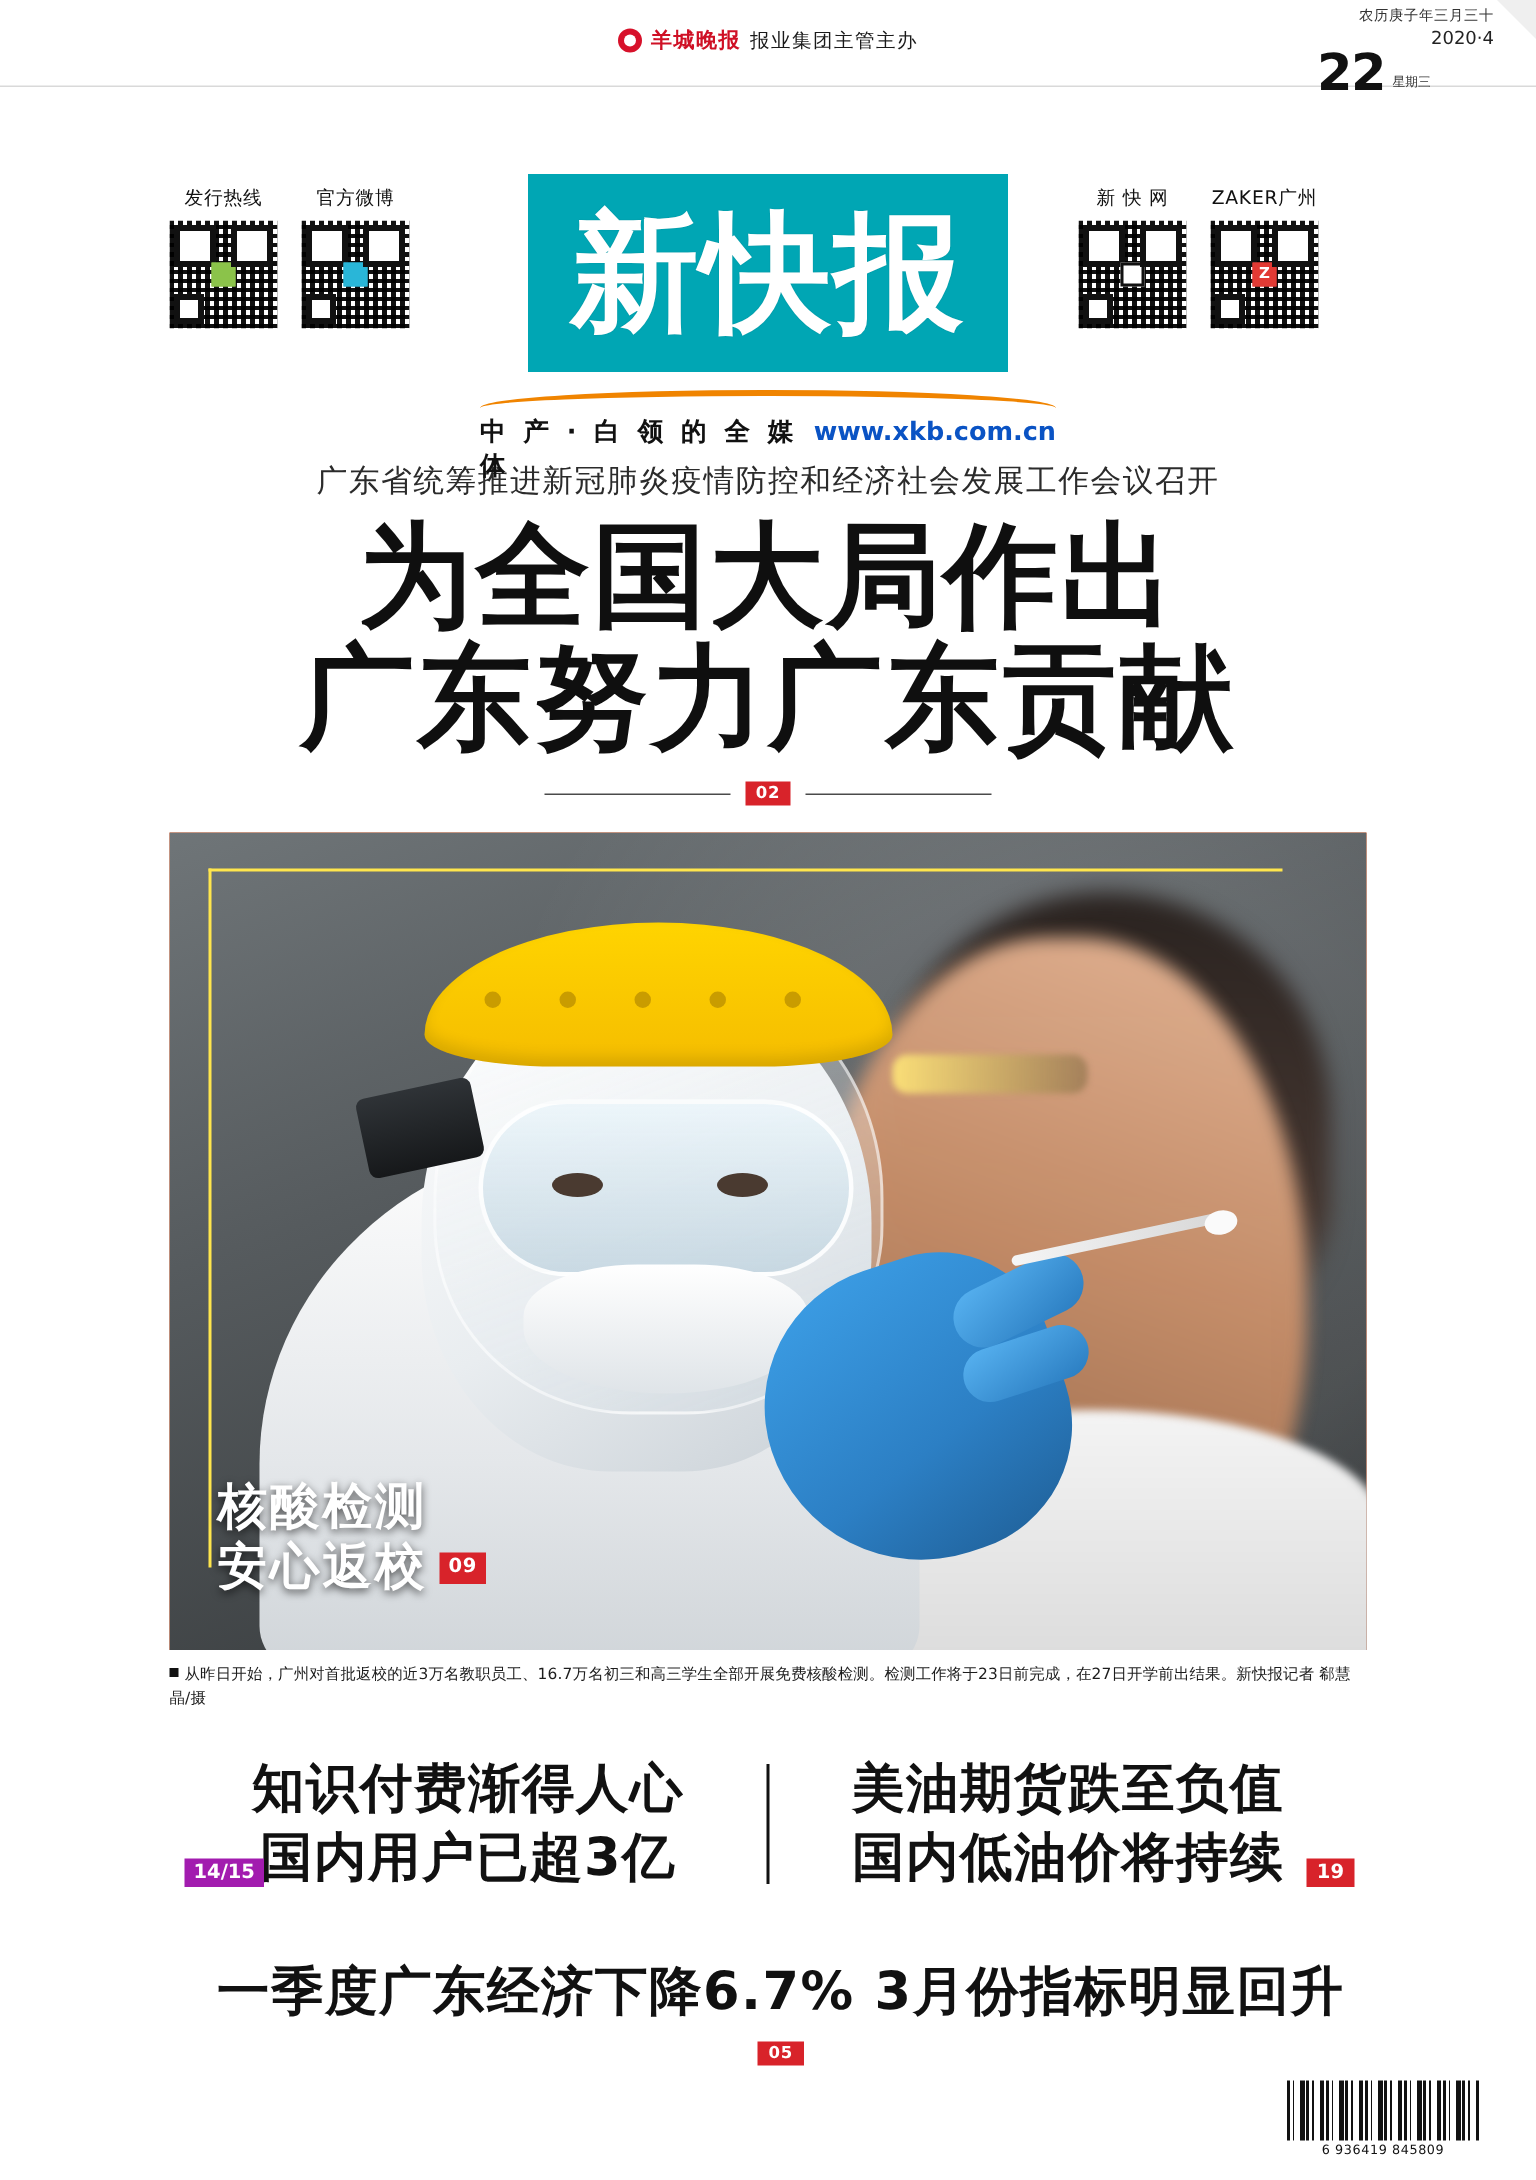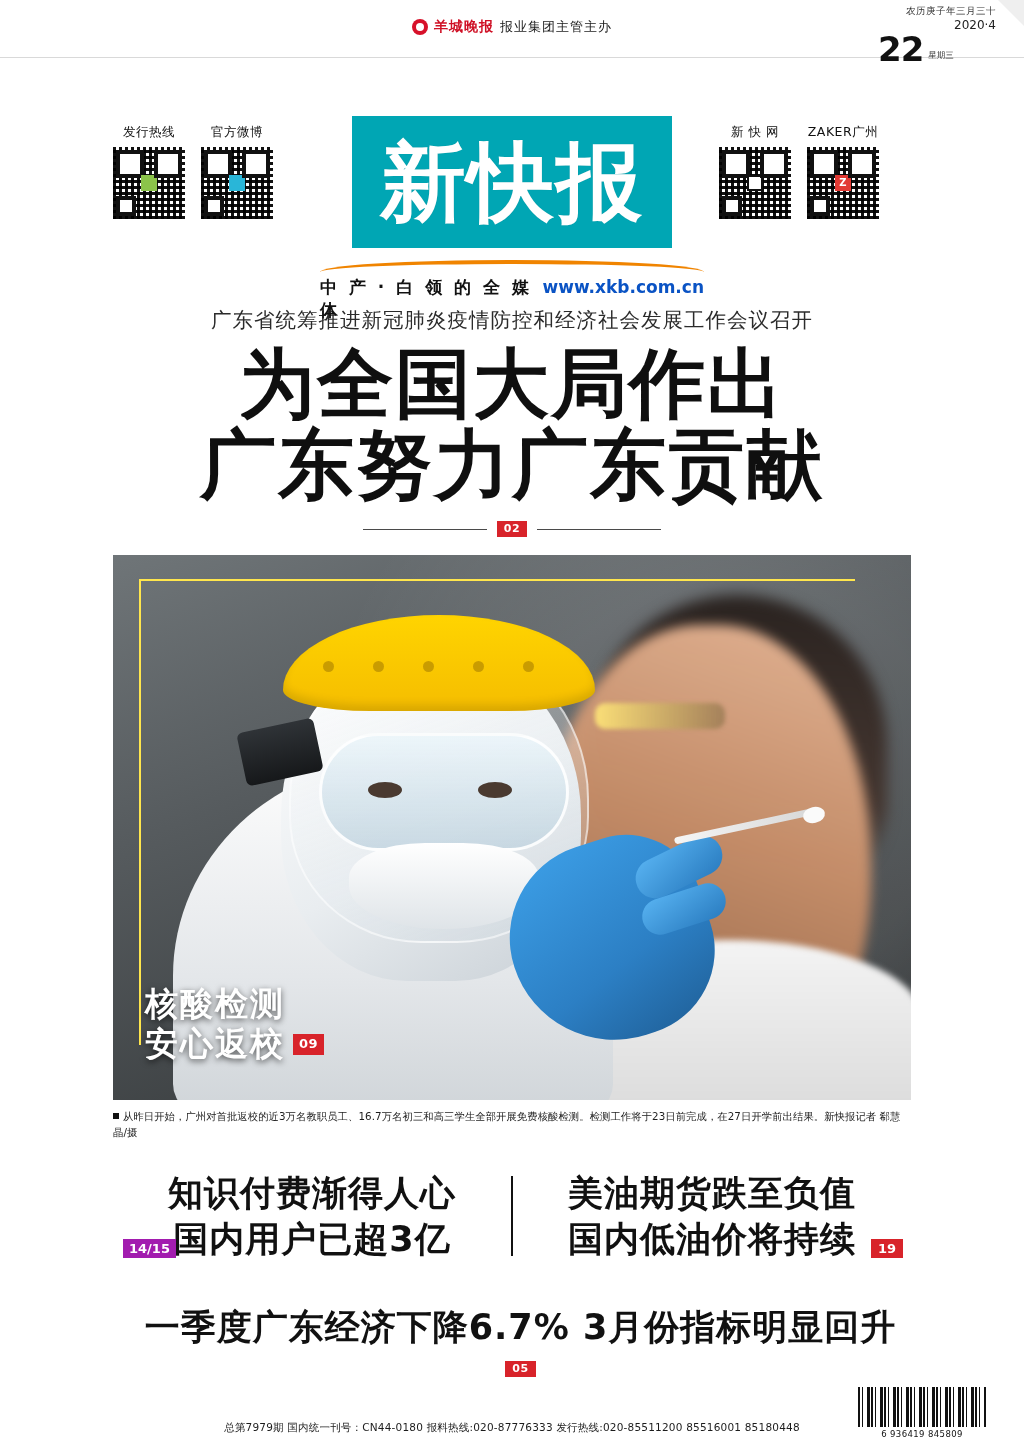--- a/index.html
+++ b/index.html
@@ -705,21 +705,18 @@
       <div class="ln2">国内低油价将持续</div>
       <span class="badge-right">19</span>
     </div>
   </div>
 
   <div class="bottom-head">
     <div class="txt">一季度广东经济下降6.7%  3月份指标明显回升</div>
     <span class="pagebadge">05</span>
   </div>
 
-  <div class="footer">
-    <div class="footer-text">总第7979期  国内统一刊号：CN44-0180    报料热线:020-87776333 发行热线:020-85511200   85516001   85180448</div>
-  </div>
   <div class="barcode">
     <div class="bars"></div>
     <div class="num">6 936419 845809</div>
   </div>
 
 </div>
 
 </body></html>

